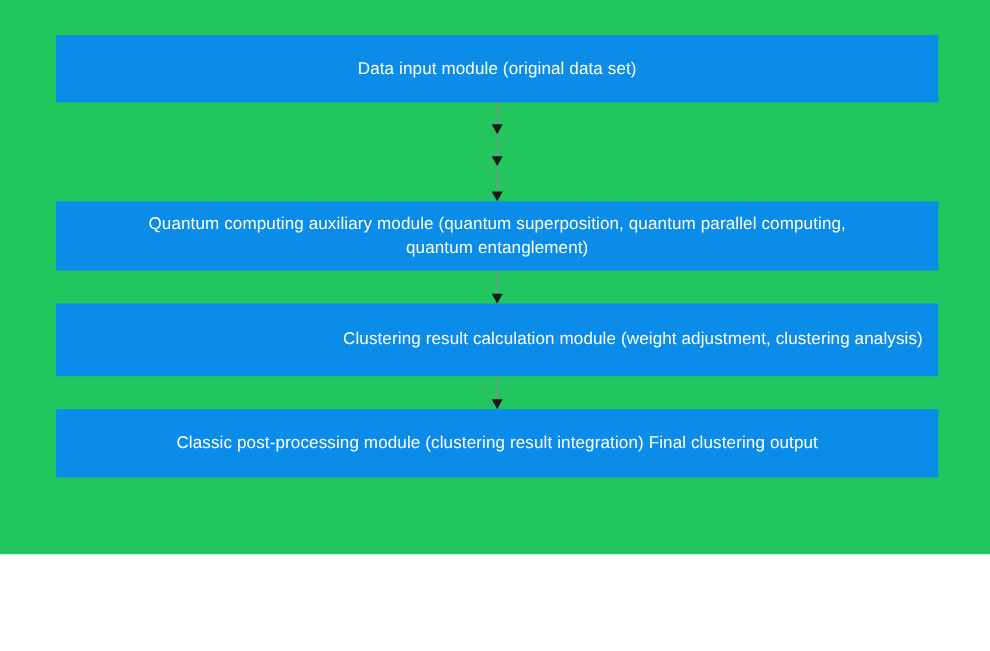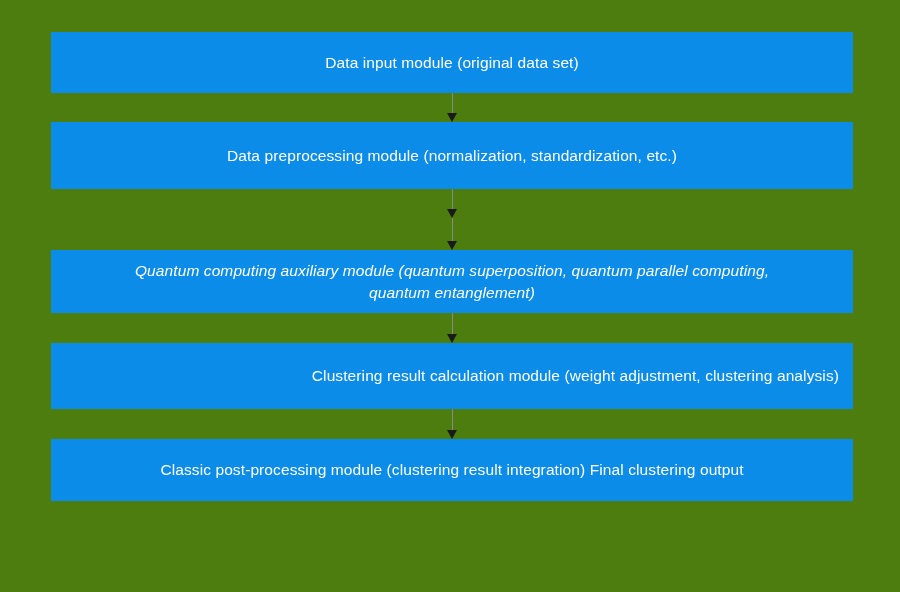--- a/index.html
+++ b/index.html
@@ -6,22 +6,22 @@
     margin: 0;
     padding: 0;
     background: #ffffff;
   }
   body {
     font-family: "Liberation Sans", sans-serif;
   }
   #canvas {
     position: relative;
     width: 900px;
-    height: 592px;
-    background: #4d7c0f;
+    height: 504px;
+    background: #22c55e;
     overflow: hidden;
   }
   .flow-stack {
     position: absolute;
     left: 51px;
     top: 32px;
     width: 802px;
   }
   .node-box {
     width: 802px;
@@ -36,21 +36,21 @@
     letter-spacing: 0.1px;
     box-sizing: border-box;
     padding: 0 14px;
   }
   .node-box .node-label {
     display: block;
     white-space: pre-line;
   }
   .h-61 { height: 61px; }
   .h-67 { height: 67px; }
-  .h-63 { height: 63px; font-style: italic; }
+  .h-63 { height: 63px; }
   .h-66 { height: 66px; justify-content: flex-end; }
   .h-62 { height: 62px; }
 
   .connector {
     position: relative;
     width: 802px;
     display: block;
   }
   .g-29 { height: 29px; }
   .g-32 { height: 32px; }
@@ -86,23 +86,20 @@
 
     <div class="node-box h-61">
       <span class="node-label">Data input module (original data set)</span>
     </div>
 
     <div class="connector g-29">
       <span class="arrow-line"></span>
       <span class="arrow-head"></span>
     </div>
 
-    <div class="node-box h-67">
-      <span class="node-label">Data preprocessing module (normalization, standardization, etc.)</span>
-    </div>
 
     <div class="connector g-29">
       <span class="arrow-line"></span>
       <span class="arrow-head"></span>
     </div>
 
 
     <div class="connector g-32">
       <span class="arrow-line"></span>
       <span class="arrow-head"></span>

